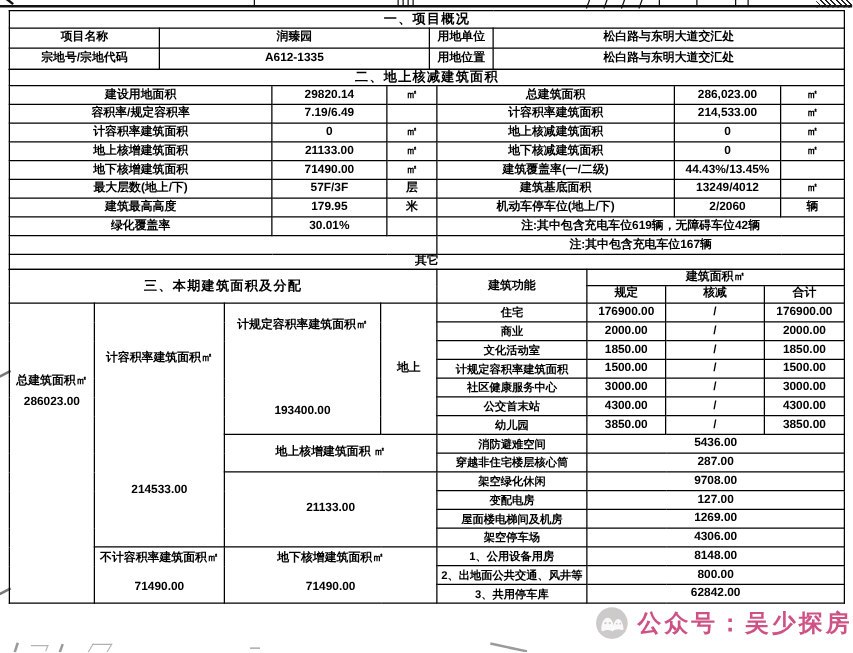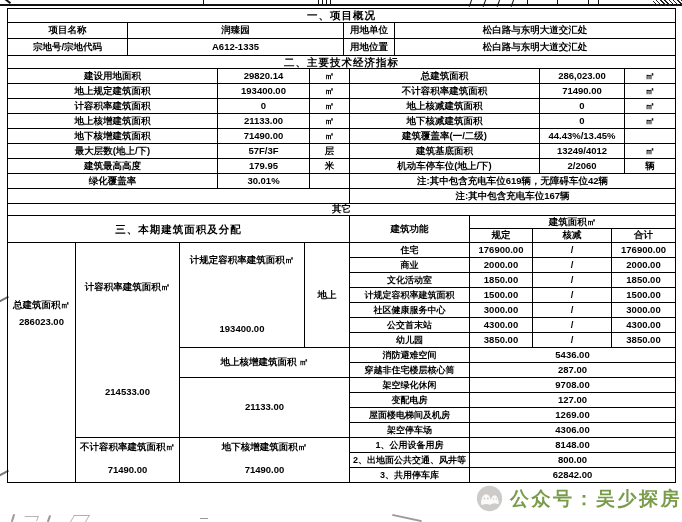--- a/index.html
+++ b/index.html
@@ -32,21 +32,21 @@
   .sl{top:-1px;width:1px;height:8px;background:#111;transform:rotate(20deg)}
   .hatch{left:653px;top:0;width:29px;height:6px;
          background:repeating-linear-gradient(45deg,#222 0 1px,transparent 1px 3px)}
   .cornerline{left:-2px;top:-2px;width:14px;height:2px;background:#111;transform:rotate(38deg)}
   .margin-mark{width:10px;height:1.5px;background:#777;transform:rotate(-28deg)}
   .bmark{background:#9a9a9a}
 
   
   .watermark{position:absolute;left:476px;top:485px;display:flex;align-items:center;opacity:.75}
   .wm-icon{width:27px;height:27px;flex:0 0 auto}
-  .wm-text{margin-left:7px;font-size:19px;font-weight:bold;color:#4d7c0f;letter-spacing:2.5px;white-space:nowrap}
+  .wm-text{margin-left:7px;font-size:19px;font-weight:bold;color:#be185d;letter-spacing:2.5px;white-space:nowrap}
 </style>
 </head>
 <body>
 
 <div class="screen">
 
   <div class="deco cornerline"></div>
   <div class="deco topline"></div>
   <div class="deco vt" style="left:203px"></div>
   <div class="deco vt" style="left:318px"></div>
@@ -98,36 +98,36 @@
       <colgroup>
           <col style="width:210px">
           <col style="width:92px">
           <col style="width:40px">
           <col style="width:190px">
           <col style="width:85px">
           <col style="width:51px">
         </colgroup>
       <tbody>
           <tr class="h13">
-        <td colspan="6" class="sec-title">二、主要技术经济指标</td>
+        <td colspan="6" class="sec-title">二、地上核减建筑面积</td>
       </tr>
       <tr class="h15">
         <td>建设用地面积</td>
         <td>29820.14</td>
         <td>㎡</td>
         <td>总建筑面积</td>
         <td>286,023.00</td>
         <td>㎡</td>
       </tr>
       <tr class="h15">
-        <td>地上规定建筑面积</td>
-        <td>193400.00</td>
-        <td>㎡</td>
-        <td>不计容积率建筑面积</td>
-        <td>71490.00</td>
+        <td>容积率/规定容积率</td>
+        <td>7.19/6.49</td>
+        <td></td>
+        <td>计容积率建筑面积</td>
+        <td>214,533.00</td>
         <td>㎡</td>
       </tr>
       <tr class="h15">
         <td>计容积率建筑面积</td>
         <td>0</td>
         <td>㎡</td>
         <td>地上核减建筑面积</td>
         <td>0</td>
         <td>㎡</td>
       </tr>

